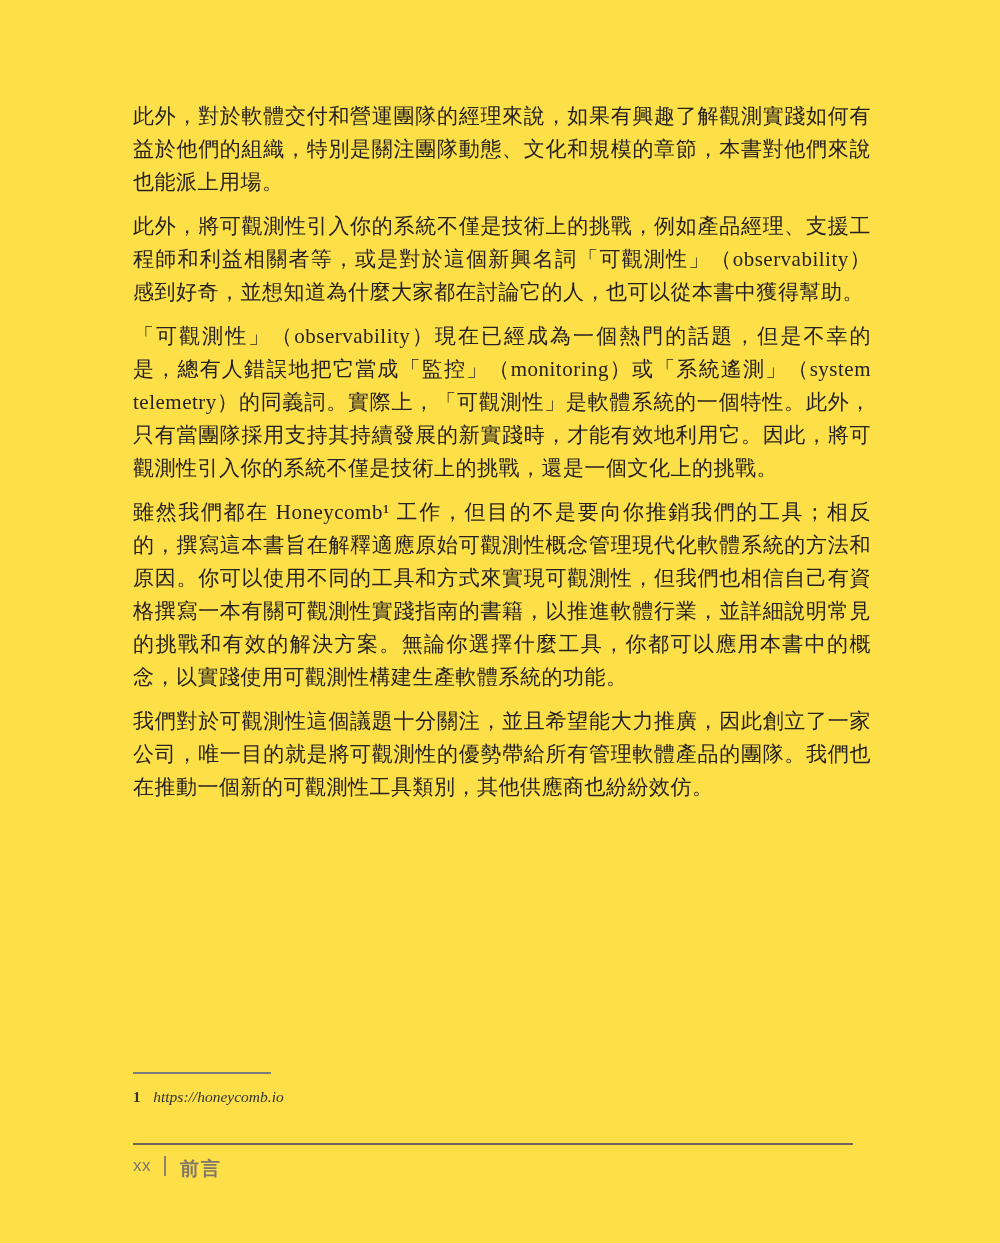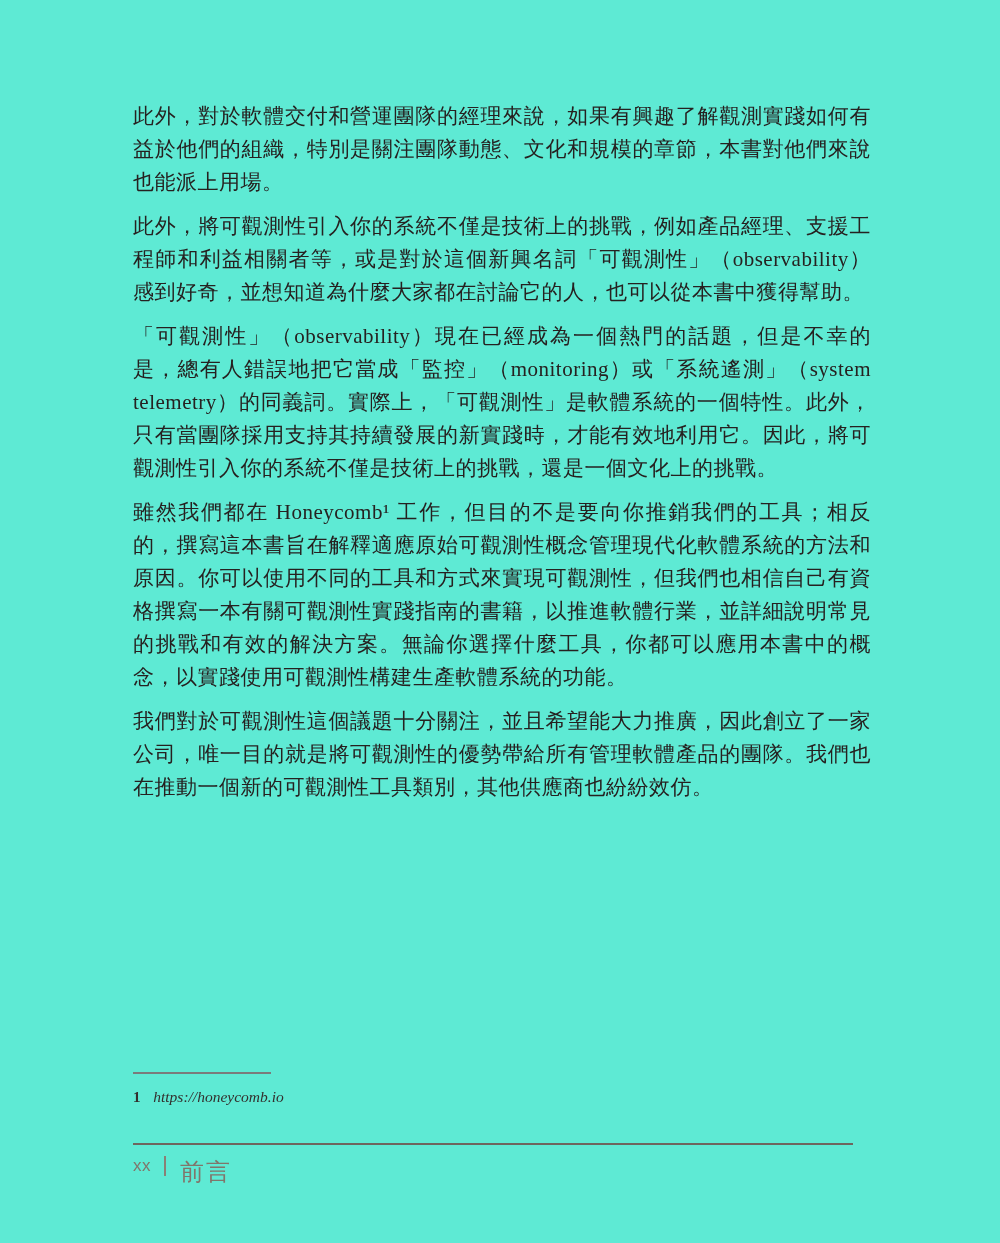--- a/index.html
+++ b/index.html
@@ -4,21 +4,21 @@
 <style>
   html, body {
     margin: 0;
     padding: 0;
     background: #ffffff;
   }
   .page {
     position: relative;
     width: 1000px;
     height: 1243px;
-    background: #5eead4;
+    background: #fde047;
     overflow: hidden;
     font-family: "Liberation Serif", "DejaVu Serif", serif;
   }
   .text-block {
     position: absolute;
     left: 133px;
     top: 100px;
     width: 738px;
   }
   .para {
@@ -94,22 +94,23 @@
   }
   .footer-divider {
     display: inline-block;
     width: 2px;
     height: 20px;
     background: #8a8076;
     margin: 0 14px 0 13px;
   }
   .chapter-name {
     font-family: "Liberation Sans", "DejaVu Sans", sans-serif;
-    font-size: 24px;
+    font-size: 19px;
     letter-spacing: 2px;
+    font-weight: bold;
   }
 </style>
 </head>
 <body>
 
 <div class="page">
 
   <main class="text-block">
     <p class="para">此外，對於軟體交付和營運團隊的經理來說，如果有興趣了解觀測實踐如何有益於他們的組織，特別是關注團隊動態、文化和規模的章節，本書對他們來說也能派上用場。</p>
     <p class="para">此外，將可觀測性引入你的系統不僅是技術上的挑戰，例如產品經理、支援工程師和利益相關者等，或是對於這個新興名詞「可觀測性」（observability）感到好奇，並想知道為什麼大家都在討論它的人，也可以從本書中獲得幫助。</p>

